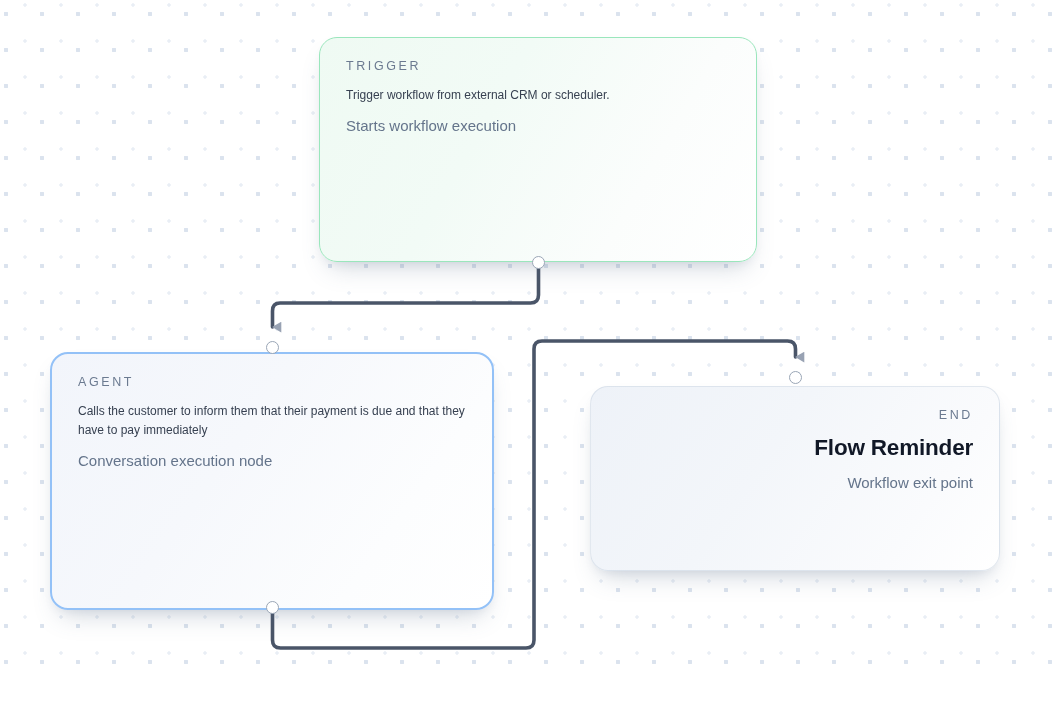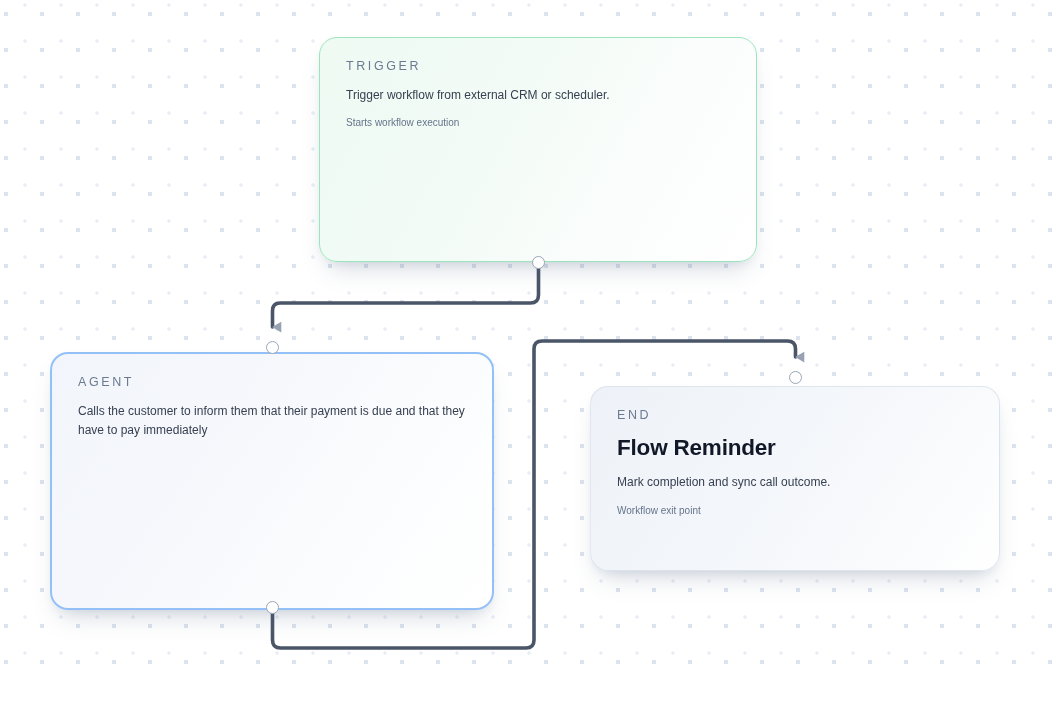--- a/index.html
+++ b/index.html
@@ -65,20 +65,21 @@
     background: linear-gradient(125deg, #f2f5fb 0%, #f6f8fc 40%, #fcfdfe 75%, #ffffff 100%);
   }
 
   .node-end {
     left: 590px;
     top: 386px;
     width: 410px;
     height: 185px;
     border: 1px solid rgba(203, 213, 225, 0.55);
     background: linear-gradient(125deg, #eef2f8 0%, #f3f6fa 42%, #fafbfd 78%, #ffffff 100%);
+    text-align: right;
   }
 
   .node-kind {
     font-size: 12.5px;
     font-weight: 500;
     letter-spacing: 2.6px;
     color: #6b7a90;
     text-transform: uppercase;
     line-height: 1;
     margin: 0 0 13px 0;
@@ -95,21 +96,21 @@
 
   .node-desc {
     font-size: 12px;
     font-weight: normal;
     color: #374151;
     line-height: 1.62;
     margin: 0 0 11px 0;
   }
 
   .node-foot {
-    font-size: 10px;
+    font-size: 15px;
     font-weight: normal;
     color: #64748b;
     line-height: 1.3;
     margin: 0;
   }
 
   
   .handle {
     position: absolute;
     width: 13px;
@@ -144,26 +145,26 @@
 
   <div class="node node-trigger">
     <div class="node-kind">TRIGGER</div>
     <div class="node-desc">Trigger workflow from external CRM or scheduler.</div>
     <div class="node-foot">Starts workflow execution</div>
   </div>
 
   <div class="node node-agent">
     <div class="node-kind">AGENT</div>
     <div class="node-desc">Calls the customer to inform them that their payment is due and that they have to pay immediately</div>
+    <div class="node-foot">Conversation execution node</div>
   </div>
 
   <div class="node node-end">
     <div class="node-kind">END</div>
     <div class="node-title">Flow Reminder</div>
-    <div class="node-desc">Mark completion and sync call outcome.</div>
     <div class="node-foot">Workflow exit point</div>
   </div>
 
   <div class="handle h-trigger-out"></div>
   <div class="handle h-agent-in"></div>
   <div class="handle h-agent-out"></div>
   <div class="handle h-end-in"></div>
 
 </div>
 

